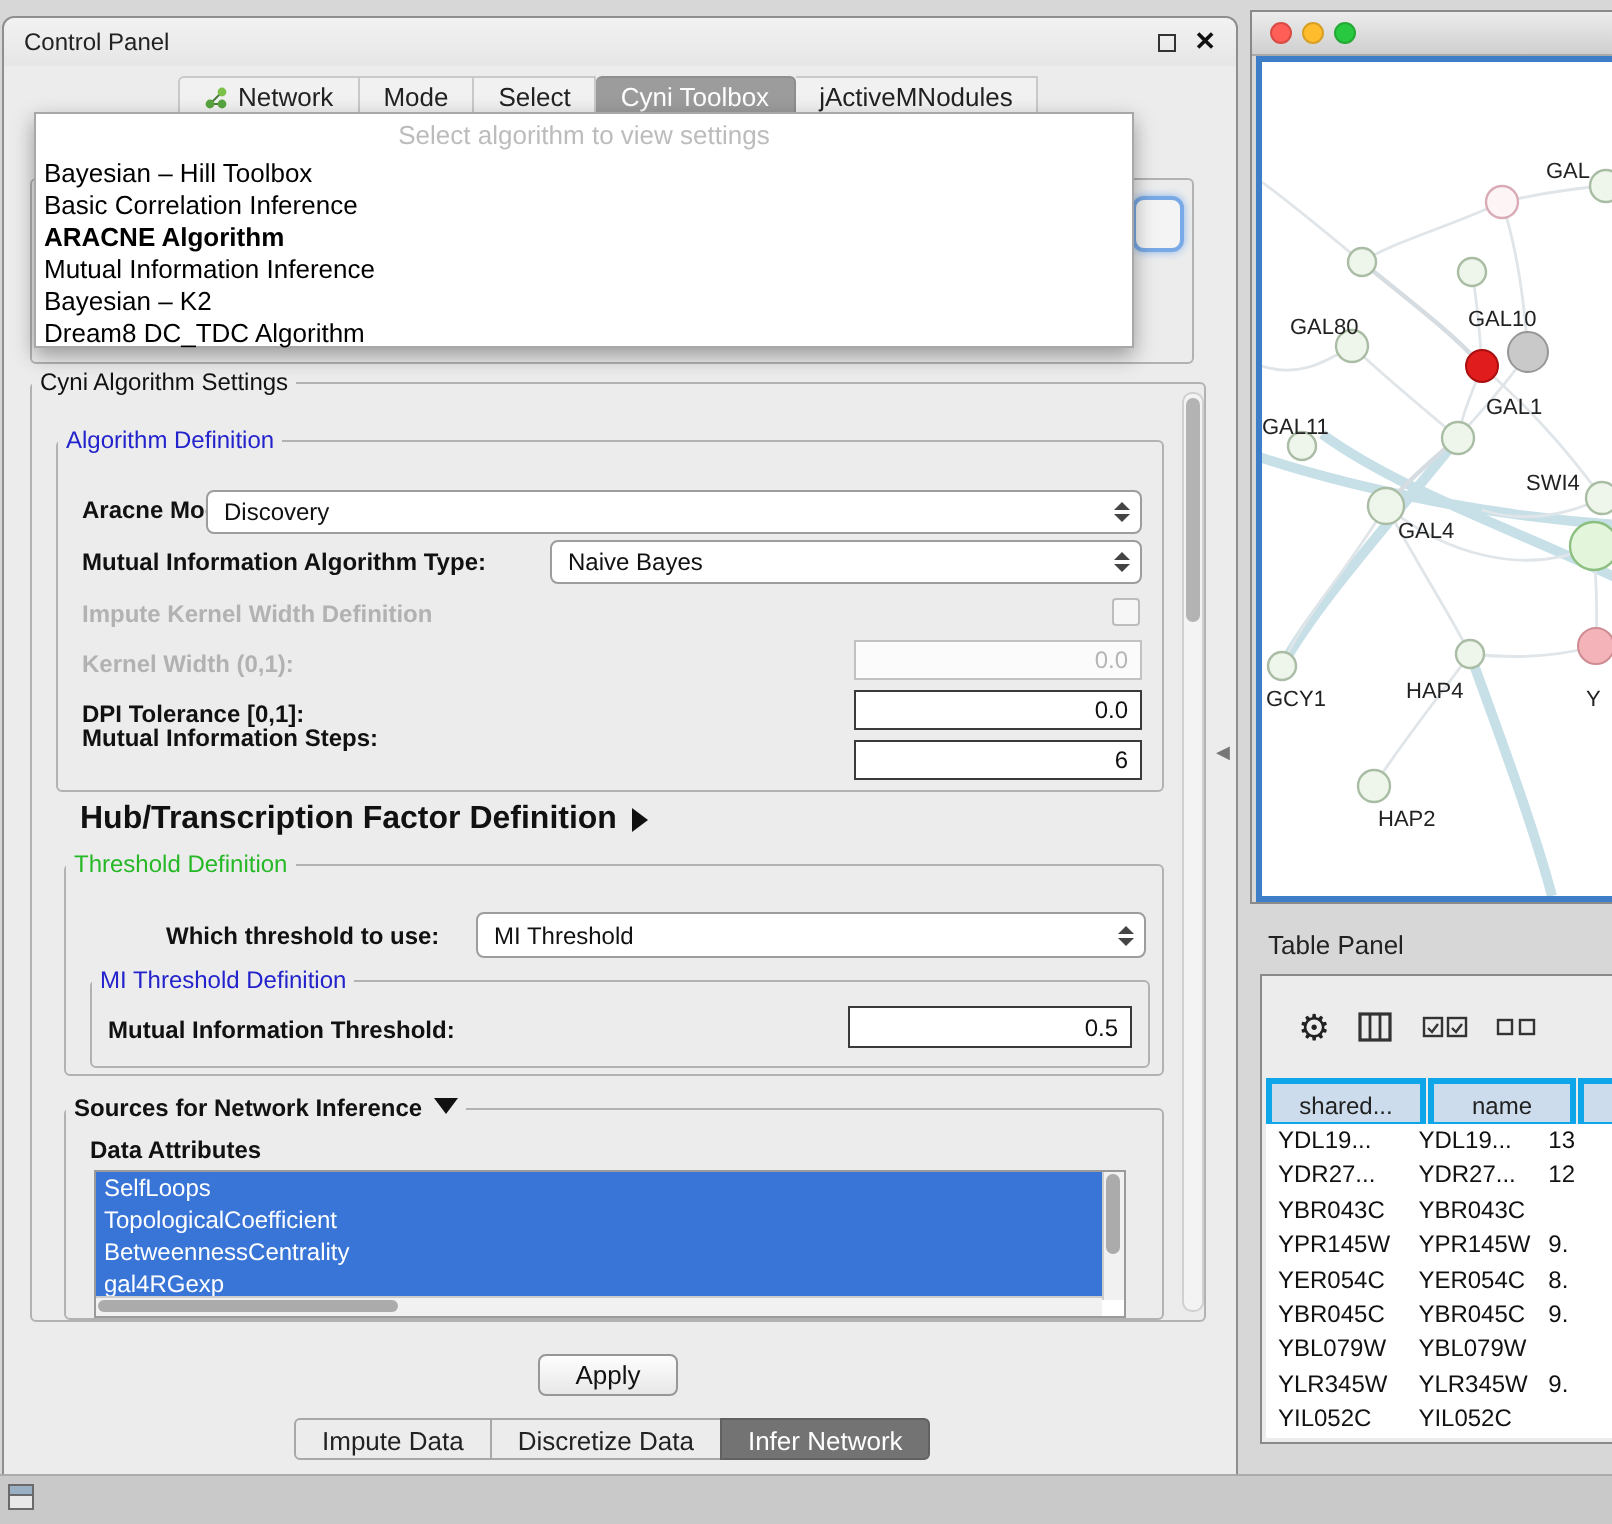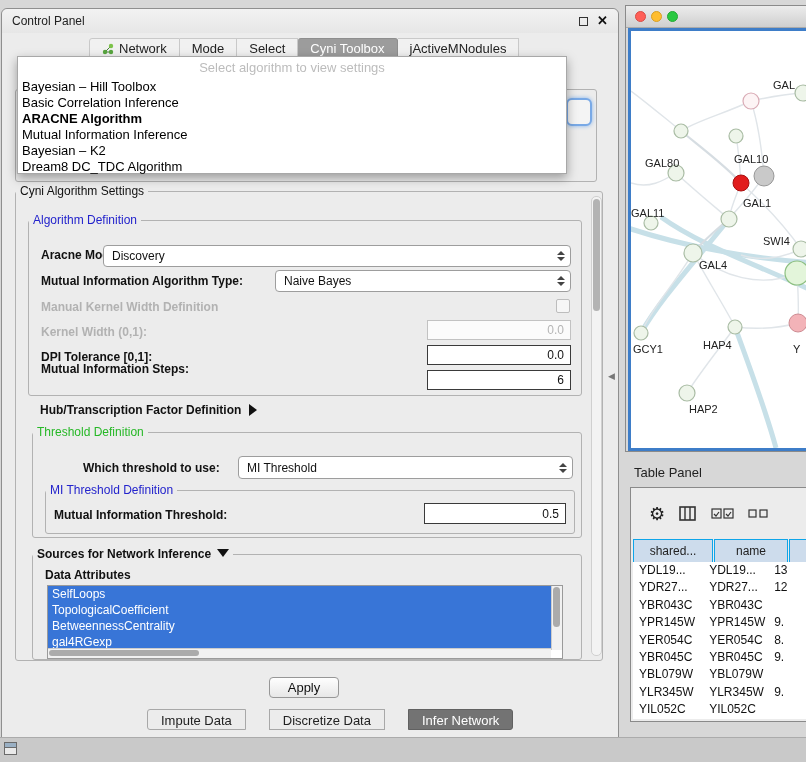--- a/index.html
+++ b/index.html
@@ -58,21 +58,21 @@
   .lb-vscroll{position:absolute;right:0;top:0;width:11px;height:64px;background:#f1f1f1;border-left:1px solid #ccc;}
   .lb-vthumb{position:absolute;left:1px;top:1px;width:7px;height:40px;background:#ababab;border-radius:4px;}
   .lb-hscroll{position:absolute;left:0;bottom:0;width:503px;height:10px;background:#f1f1f1;border-top:1px solid #ccc;}
   .lb-hthumb{position:absolute;left:1px;top:1px;width:150px;height:6px;background:#ababab;border-radius:3px;}
 
   .vscroll{position:absolute;left:575px;top:4px;width:11px;height:460px;background:#f3f3f3;border:1px solid #d0d0d0;border-radius:5px;}
   .vthumb{position:absolute;left:1px;top:2px;width:7px;height:112px;background:#b3b3b3;border-radius:4px;}
 
   .apply{position:absolute;left:267px;top:668px;width:70px;height:21px;border:1px solid #979797;border-radius:4px;background:linear-gradient(#fefefe,#e7e7e7);font-size:13px;font-family:"Liberation Sans",sans-serif;color:#111;text-align:center;line-height:19px;}
 
-  .btabs{position:absolute;left:145px;top:700px;display:flex;gap:24px;}
+  .btabs{position:absolute;left:145px;top:700px;display:flex;}
   .btab{height:21px;line-height:21px;padding:0 13px;font-size:13px;color:#222;background:#ececec;border:1px solid #a8a8a8;margin-left:-1px;}
   .btab:first-child{margin-left:0;border-radius:3px 0 0 3px;}
   .btab:last-child{border-radius:0 3px 3px 0;}
   .btab.active{background:#737373;color:#fff;border-color:#616161;}
 
   .collapse-handle{position:absolute;left:606px;top:362px;font-size:9px;color:#777;}
 
   
   .netwin{position:absolute;left:625px;top:5px;width:190px;height:447px;background:#d8d8d8;border:1px solid #8a8a8a;}
   .nw-titlebar{position:absolute;left:0;top:0;width:100%;height:22px;background:linear-gradient(#ececec,#cfcfcf);border-bottom:1px solid #aaa;display:flex;align-items:center;padding-left:9px;gap:5px;}
@@ -91,21 +91,21 @@
   .edge2{fill:none;stroke:#d6dde2;stroke-width:2.2;}
   .edgeT{fill:none;stroke:#c7e0e8;stroke-width:5;}
   .nlbl{font-size:11px;fill:#222;font-family:"Liberation Sans",sans-serif;}
 
   
   .tp-label{position:absolute;left:634px;top:465px;font-size:13px;color:#222;}
   .tablewin{position:absolute;left:630px;top:487px;width:190px;height:235px;background:#ececec;border:1px solid #8a8a8a;overflow:hidden;}
   .tw-toolbar{position:absolute;left:0;top:0;width:100%;height:51px;display:flex;align-items:center;gap:14px;padding-left:18px;}
   .gear{font-size:18px;color:#222;line-height:18px;}
   .thead{position:absolute;left:2px;top:51px;display:flex;}
-  .th{height:25px;line-height:22px;background:#cddcec;border:1px solid #0ea5e9;margin-right:1px;font-size:12px;text-align:center;color:#222;overflow:hidden;white-space:nowrap;}
+  .th{height:25px;line-height:22px;background:#cddcec;border:3px solid #0ea5e9;margin-right:1px;font-size:12px;text-align:center;color:#222;overflow:hidden;white-space:nowrap;}
   .tbody{position:absolute;left:2px;top:74px;width:100%;background:#fff;}
   .tr{display:flex;height:17.4px;line-height:17.4px;background:#fff;}
   .td{font-size:12px;padding-left:6px;overflow:hidden;white-space:nowrap;color:#111;}
   .td.c1{width:80px;}
   .td.c2{width:74px;}
   .td.c3{width:60px;}
 
   .bottom-strip{position:absolute;left:0;top:737px;width:806px;height:25px;background:#c9c9c9;border-top:1px solid #ababab;}
   .mini-icon{position:absolute;left:4px;top:742px;width:13px;height:13px;border:1px solid #6a6a6a;background:#e9e9e9;}
   .mini-icon::before{content:"";display:block;height:4px;background:#9ab0c4;border-bottom:1px solid #6a6a6a;}
@@ -181,34 +181,34 @@
 
         <span class="lbl b" style="left:12px;top:52px;">Mutual Information Algorithm Type:</span>
         <div class="combo" style="left:246px;top:49px;width:296px;height:22px;">
           <span>Naive Bayes</span>
           <span class="stepper">
               <i class="up"></i>
               <i class="dn"></i>
             </span>
         </div>
 
-        <span class="lbl b dis" style="left:12px;top:78px;">Manual Kernel Width Definition</span>
+        <span class="lbl b dis" style="left:12px;top:78px;">Impute Kernel Width Definition</span>
         <div class="cbx" style="left:527px;top:78px;"></div>
 
         <span class="lbl b dis" style="left:12px;top:103px;">Kernel Width (0,1):</span>
         <input class="field dis" readonly="" style="left: 398px; top: 99px; width: 144px; height: 20px;" value="0.0">
 
         <span class="lbl b" style="left:12px;top:128px;">DPI Tolerance [0,1]:</span>
         <input class="field" readonly="" style="left: 398px; top: 124px; width: 144px; height: 20px;" value="0.0">
 
         <span class="lbl b" style="left:12px;top:140px;">Mutual Information Steps:</span>
         <input class="field" readonly="" style="left: 398px; top: 149px; width: 144px; height: 20px;" value="6">
       </div>
 
-      <span class="lbl b" style="left:24px;top:210px;font-size:12px;">
+      <span class="lbl b" style="left:24px;top:210px;font-size:16px;">
         <span>Hub/Transcription Factor Definition</span><span class="arrow-right"></span>
       </span>
 
       <div class="groupbox" style="left:16px;top:240px;width:550px;height:106px;">
         <span class="gb-title green">Threshold Definition</span>
 
         <span class="lbl b" style="left:50px;top:27px;">Which threshold to use:</span>
         <div class="combo" style="left:205px;top:23px;width:335px;height:23px;">
           <span>MI Threshold</span>
           <span class="stepper">

